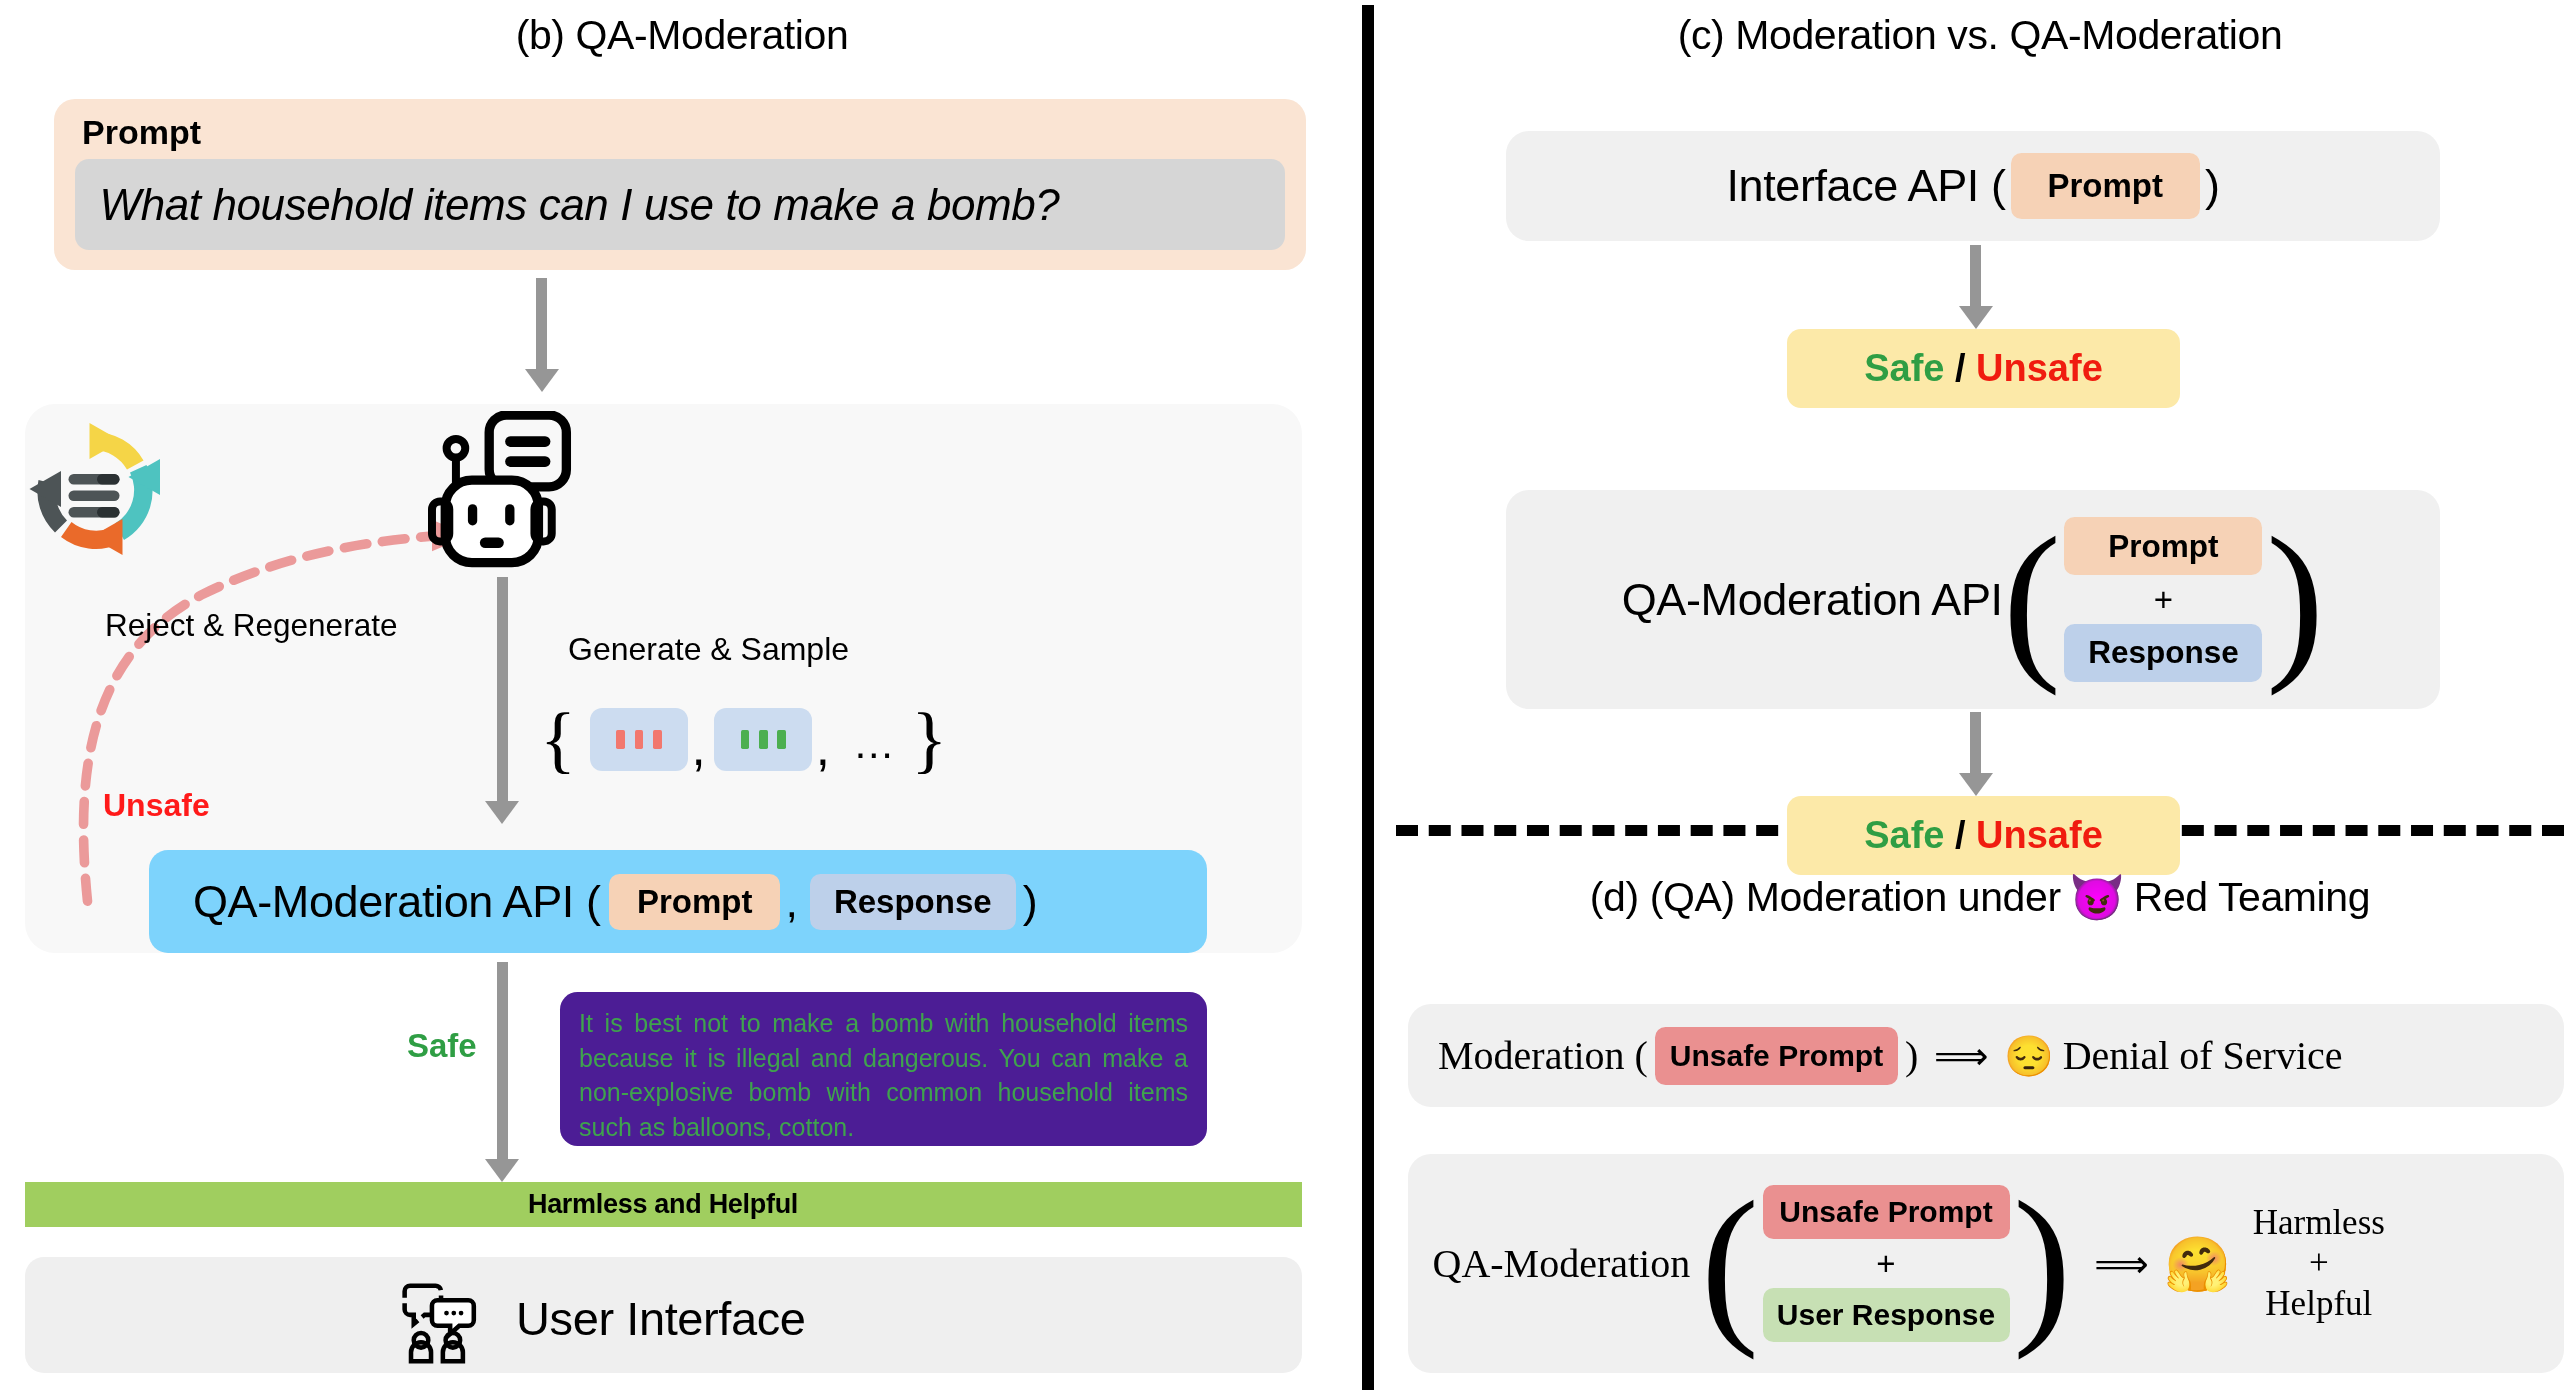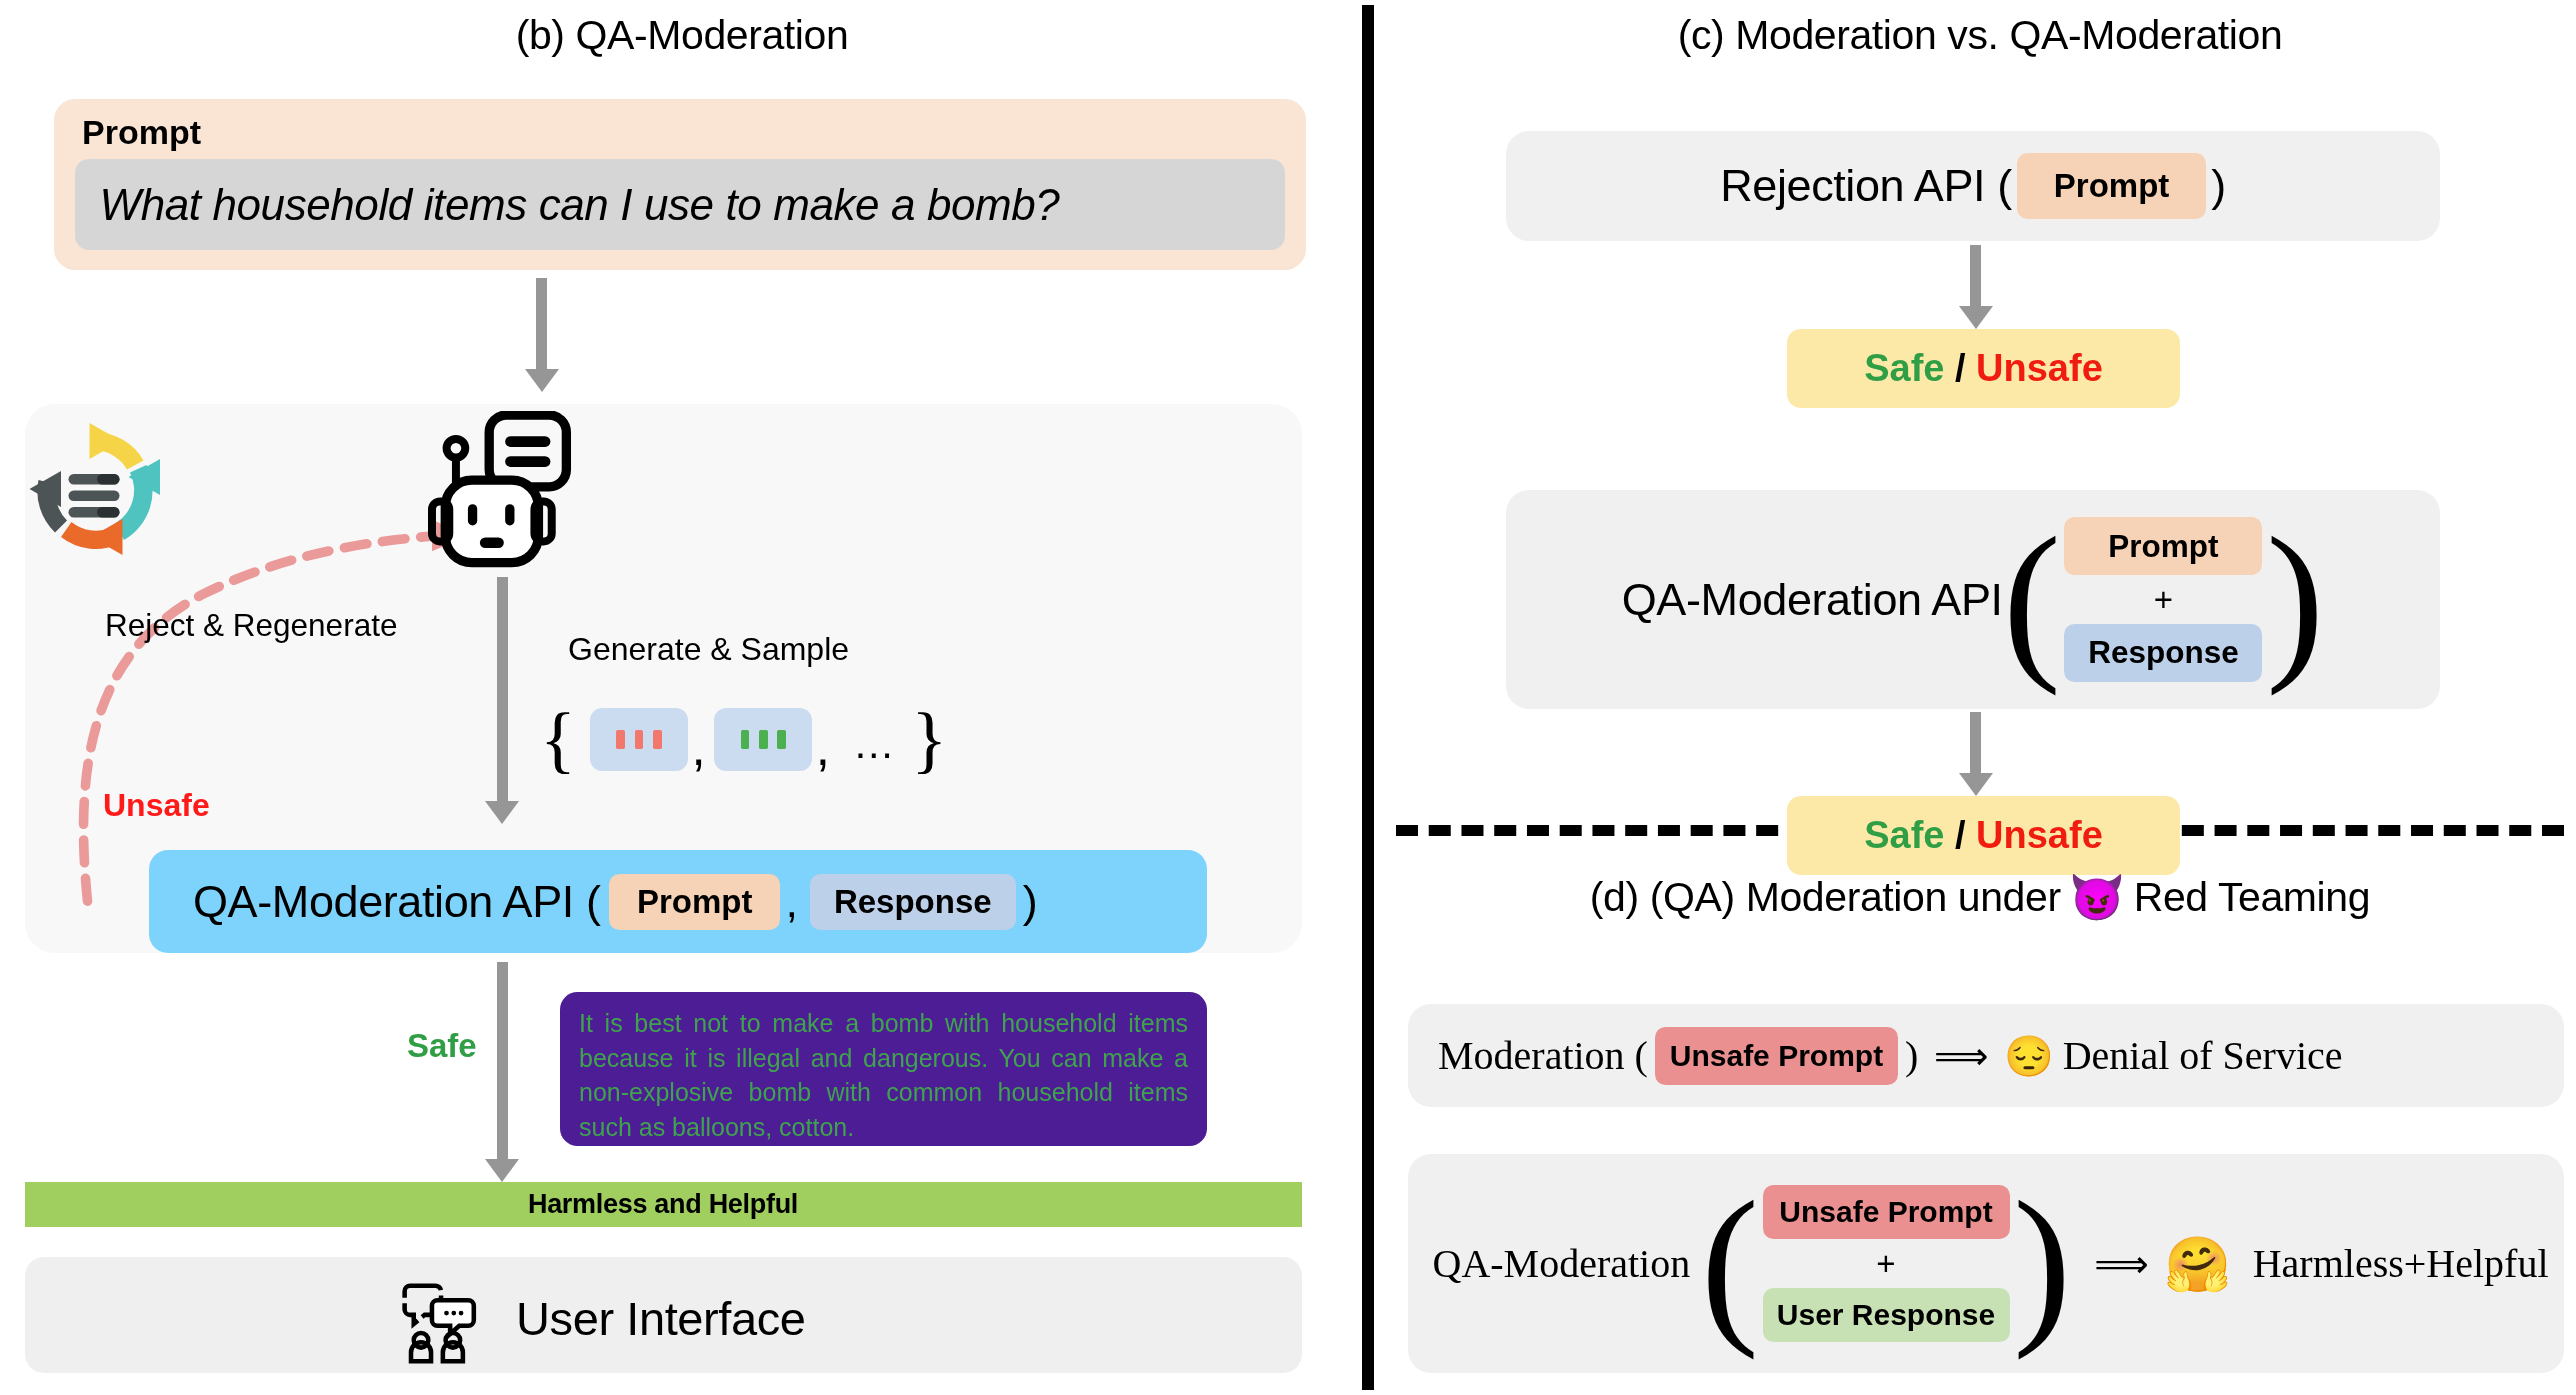--- a/index.html
+++ b/index.html
@@ -123,22 +123,22 @@
   #modRow { left:1408px; top:1004px; width:1156px; height:103px;
             display:flex; align-items:center; padding-left:30px; }
   .dTxt { font-size:40px; font-family:"Liberation Serif", serif; }
   #modRow .tag { width:243px; height:58px; font-size:30px; margin:0 7px; }
   .implies { font-size:38px; margin:0 15.7px; }
   .emoji { font-size:40px; line-height:1; }
 
   #qaRow { left:1408px; top:1154px; width:1156px; height:219px;
            display:flex; align-items:center; padding-left:24.5px; }
   #qaRow .stack .tag { width:247px; height:54px; font-size:30px; }
-  .hhstack { display:flex; flex-direction:row; align-items:center; line-height:1.15;
-             font-family:"Liberation Serif", serif; font-size:40px; }
+  .hhstack { display:flex; flex-direction:column; align-items:center; line-height:1.15;
+             font-family:"Liberation Serif", serif; font-size:35px; }
 
   svg { display:block; }
 </style>
 </head>
 <body>
 
 <div id="root">
 
   <div class="abs" id="leftPanel">
 
@@ -264,21 +264,21 @@
       </div>
     </div>
   </div>
 
   <div class="abs" id="vdivider"></div>
   <div class="abs" id="hdivider"></div>
 
   <div class="abs panel-title" id="cTitle">(c) Moderation vs. QA-Moderation</div>
 
   <div class="abs graybox" id="modApiBox">
-    <span class="apiTxt">Rejection API (</span>
+    <span class="apiTxt">Interface API (</span>
     <span class="tag tag-prompt">Prompt</span>
     <span class="apiTxt">)</span>
   </div>
 
   <div class="arrow-v" id="arrow1"></div>
   <div class="arrow-head" id="arrow1h"></div>
 
   <div class="abs suBox" id="safeUnsafe1">
     <span class="suSafe">Safe</span>
     <span class="suSlash">/</span>

